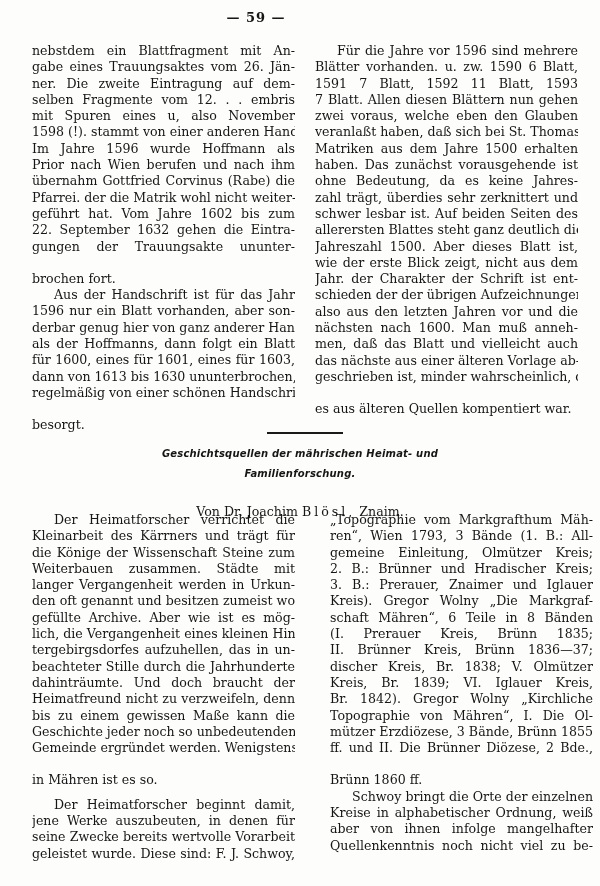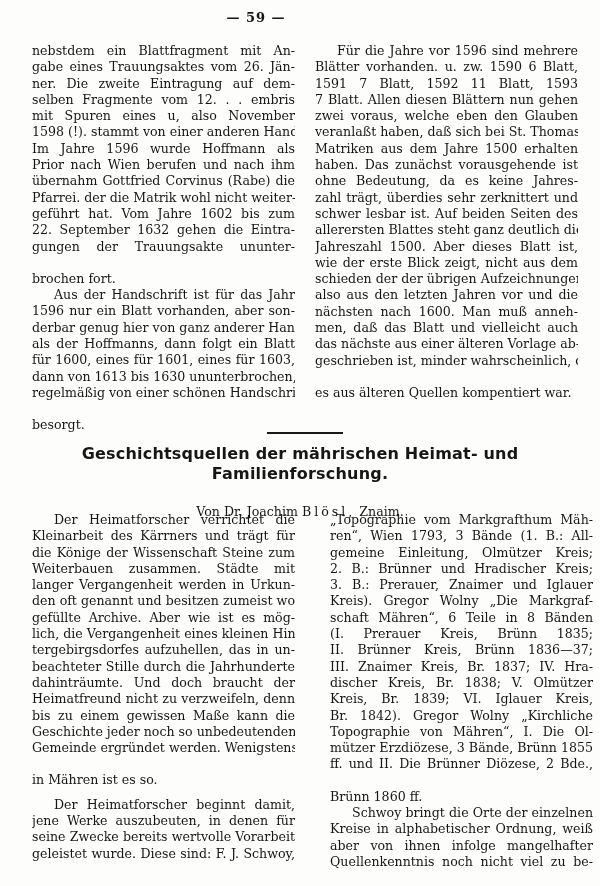--- a/index.html
+++ b/index.html
@@ -21,22 +21,23 @@
   .col .gap { display: block; height: 8px; }
   #top-left { left: 32px; top: 43px; }
   #top-right { left: 315px; top: 43px; }
   #bottom-left { left: 32px; top: 512px; }
   #bottom-right { left: 330px; top: 512px; }
   .rule {
     position: absolute; left: 267px; top: 432px; width: 76px; height: 2px; background: #1a1a1a;
   }
   .article-title {
     position: absolute; left: 60px; top: 444px; width: 480px; text-align: center;
-    font-family: "DejaVu Sans", sans-serif; font-weight: bold; font-size: 16px; line-height: 20px;
+    font-family: "DejaVu Sans", sans-serif; font-weight: bold; font-size: 10px; line-height: 20px;
     letter-spacing: 0.2px;
+    font-style: italic;
   }
   .byline {
     position: absolute; left: 100px; top: 489px; width: 400px; text-align: center;
     font-size: 12.6px;
     margin-top: 15px;
   }
   .byline .spaced { letter-spacing: 3px; }
 </style>
 </head>
 <body>
@@ -76,20 +77,21 @@
   <span class="line">zwei voraus, welche eben den Glauben</span>
   <span class="line">veranlaßt haben, daß sich bei St. Thomas</span>
   <span class="line">Matriken aus dem Jahre 1500 erhalten</span>
   <span class="line">haben. Das zunächst vorausgehende ist</span>
   <span class="line">ohne Bedeutung, da es keine Jahres-</span>
   <span class="line">zahl trägt, überdies sehr zerknittert und</span>
   <span class="line">schwer lesbar ist. Auf beiden Seiten des</span>
   <span class="line">allerersten Blattes steht ganz deutlich die</span>
   <span class="line">Jahreszahl 1500. Aber dieses Blatt ist,</span>
   <span class="line">wie der erste Blick zeigt, nicht aus dem</span>
+  <span class="line">Jahr. der Charakter der Schrift ist ent-</span>
   <span class="line">schieden der der übrigen Aufzeichnungen,</span>
   <span class="line">also aus den letzten Jahren vor und die</span>
   <span class="line">nächsten nach 1600. Man muß anneh-</span>
   <span class="line">men, daß das Blatt und vielleicht auch</span>
   <span class="line">das nächste aus einer älteren Vorlage ab-</span>
   <span class="line">geschrieben ist, minder wahrscheinlich, daß</span>
   <span class="line last">es aus älteren Quellen kompentiert war.</span>
 </div>
 
 <div class="rule"></div>
@@ -132,21 +134,20 @@
 <div class="col" id="bottom-right">
   <span class="line">„Topographie vom Markgrafthum Mäh-</span>
   <span class="line">ren“, Wien 1793, 3 Bände (1. B.: All-</span>
   <span class="line">gemeine Einleitung, Olmützer Kreis;</span>
   <span class="line">2. B.: Brünner und Hradischer Kreis;</span>
   <span class="line">3. B.: Prerauer, Znaimer und Iglauer</span>
   <span class="line">Kreis). Gregor Wolny „Die Markgraf-</span>
   <span class="line">schaft Mähren“, 6 Teile in 8 Bänden</span>
   <span class="line">(I. Prerauer Kreis, Brünn 1835;</span>
   <span class="line">II. Brünner Kreis, Brünn 1836—37;</span>
-  <span class="line">III. Znaimer Kreis, Br. 1837; IV. Hra-</span>
   <span class="line">discher Kreis, Br. 1838; V. Olmützer</span>
   <span class="line">Kreis, Br. 1839; VI. Iglauer Kreis,</span>
   <span class="line">Br. 1842). Gregor Wolny „Kirchliche</span>
   <span class="line">Topographie von Mähren“, I. Die Ol-</span>
   <span class="line">mützer Erzdiözese, 3 Bände, Brünn 1855</span>
   <span class="line">ff. und II. Die Brünner Diözese, 2 Bde.,</span>
   <span class="line last">Brünn 1860 ff.</span>
   <span class="line indent">Schwoy bringt die Orte der einzelnen</span>
   <span class="line">Kreise in alphabetischer Ordnung, weiß</span>
   <span class="line">aber von ihnen infolge mangelhafter</span>

